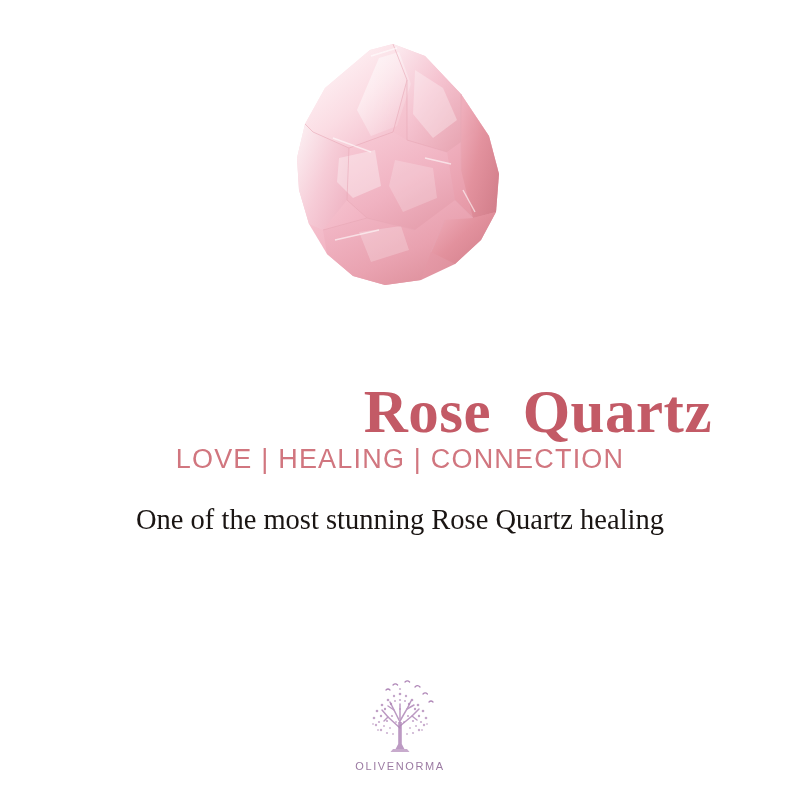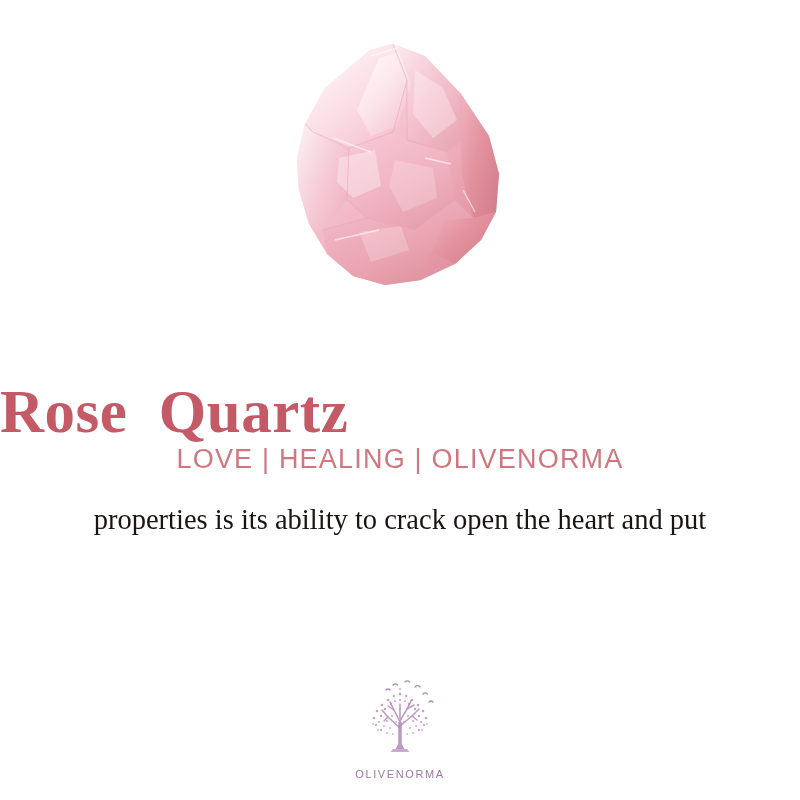--- a/index.html
+++ b/index.html
@@ -39,21 +39,21 @@
     width: 250px;
     height: 255px;
   }
 
   
   .title {
     position: absolute;
     left: 0;
     top: 336px;
     width: 712px;
-    text-align: left;
+    text-align: right;
     font-family: "Liberation Serif", serif;
     font-weight: bold;
     font-size: 61px;
     line-height: 70px;
     letter-spacing: 0.5px;
     color: #c35a66;
     white-space: pre;
   }
 
   
@@ -97,21 +97,21 @@
     display: flex;
     flex-direction: column;
     align-items: center;
   }
   .brand-mark {
     display: block;
     width: 86px;
     height: 82px;
   }
   .brand-name {
-    margin-top: 10px;
+    margin-top: 2px;
     font-family: "Liberation Sans", sans-serif;
     font-size: 11px;
     letter-spacing: 1.6px;
     color: #9b7aa2;
     text-align: center;
   }
 </style>
 </head>
 <body>
 
@@ -203,24 +203,24 @@
         <path d="M58 98 L96 112"></path>
         <path d="M150 118 L176 124"></path>
         <path d="M60 200 L104 190"></path>
         <path d="M188 150 L200 172"></path>
       </g>
     </svg>
   </div>
 
   <h1 class="title">Rose  Quartz</h1>
 
-  <div class="subtitle">LOVE | HEALING | OLIVENORMA</div>
+  <div class="subtitle">LOVE | HEALING | CONNECTION</div>
 
   <div class="body-copy">
-    <span class="ln">properties is its ability to crack open the heart and put</span>
+    <span class="ln">One of the most stunning Rose Quartz healing</span>
   </div>
 
   <div class="brand">
     <svg class="brand-mark" viewBox="0 0 86 82" xmlns="http://www.w3.org/2000/svg" aria-label="Tree of life logo">
       <g fill="#b088b8">
 
         <path d="M41.2 46 L41.2 68 L38.6 73 L47.4 73 L44.8 68 L44.8 46 Z" opacity="0.85"></path>
 
         <path d="M36 73 L50 73 L52.5 76 L33.5 76 Z" opacity="0.7"></path>
 

